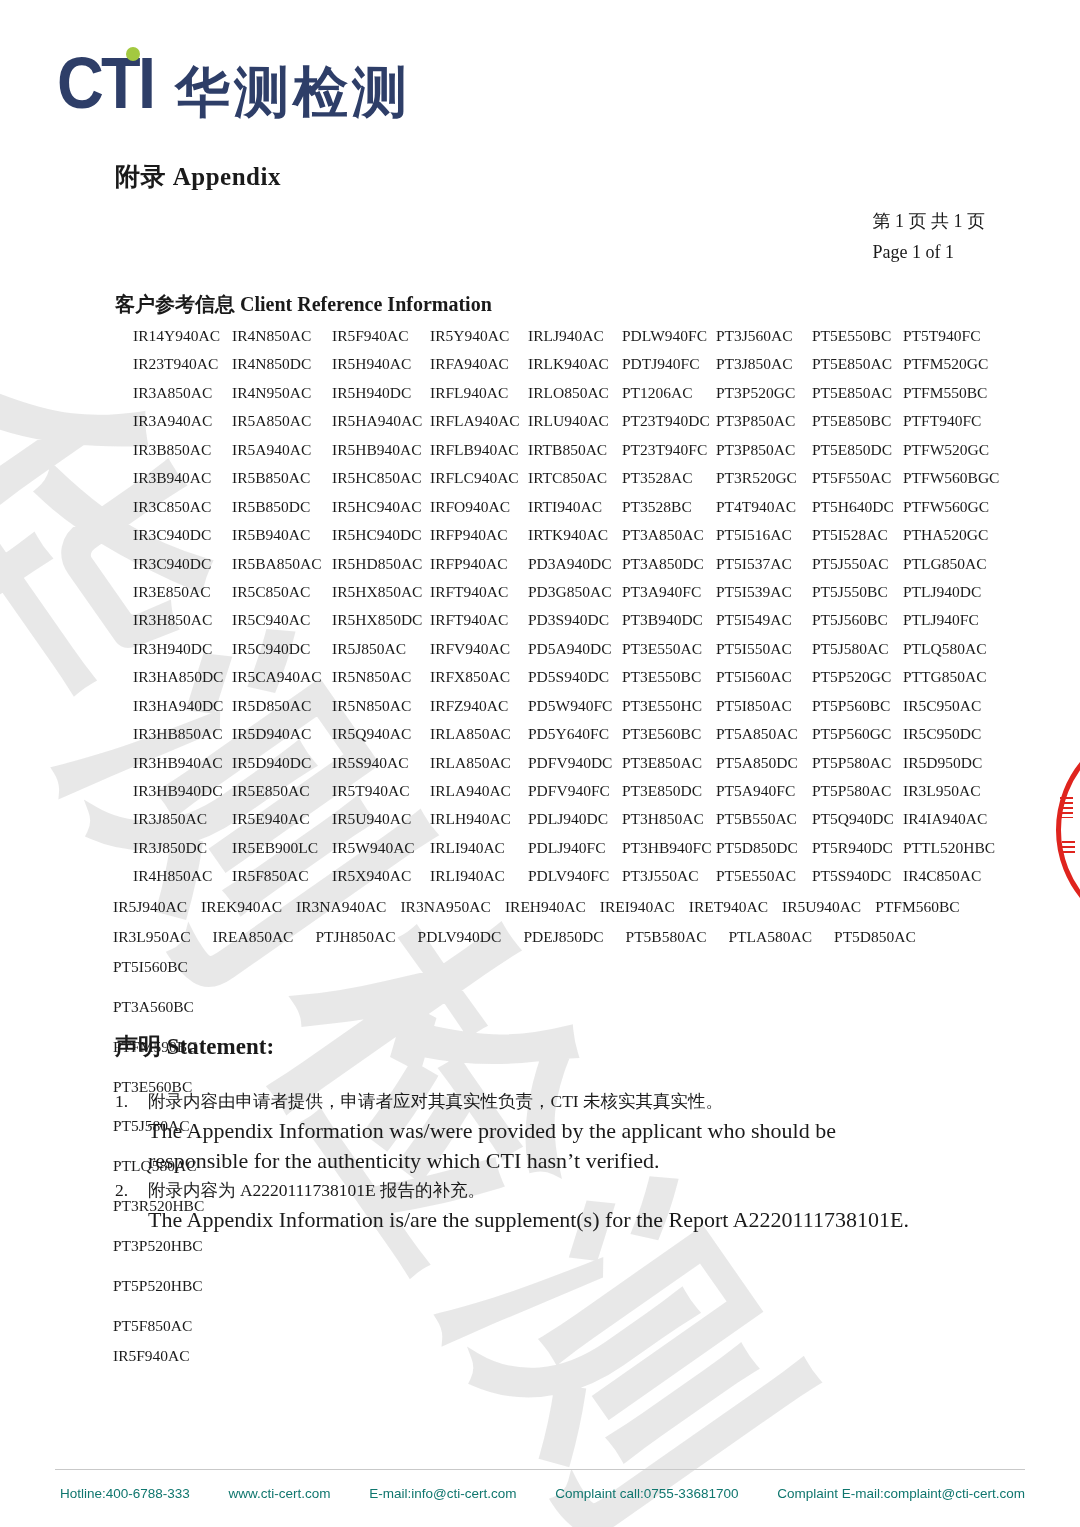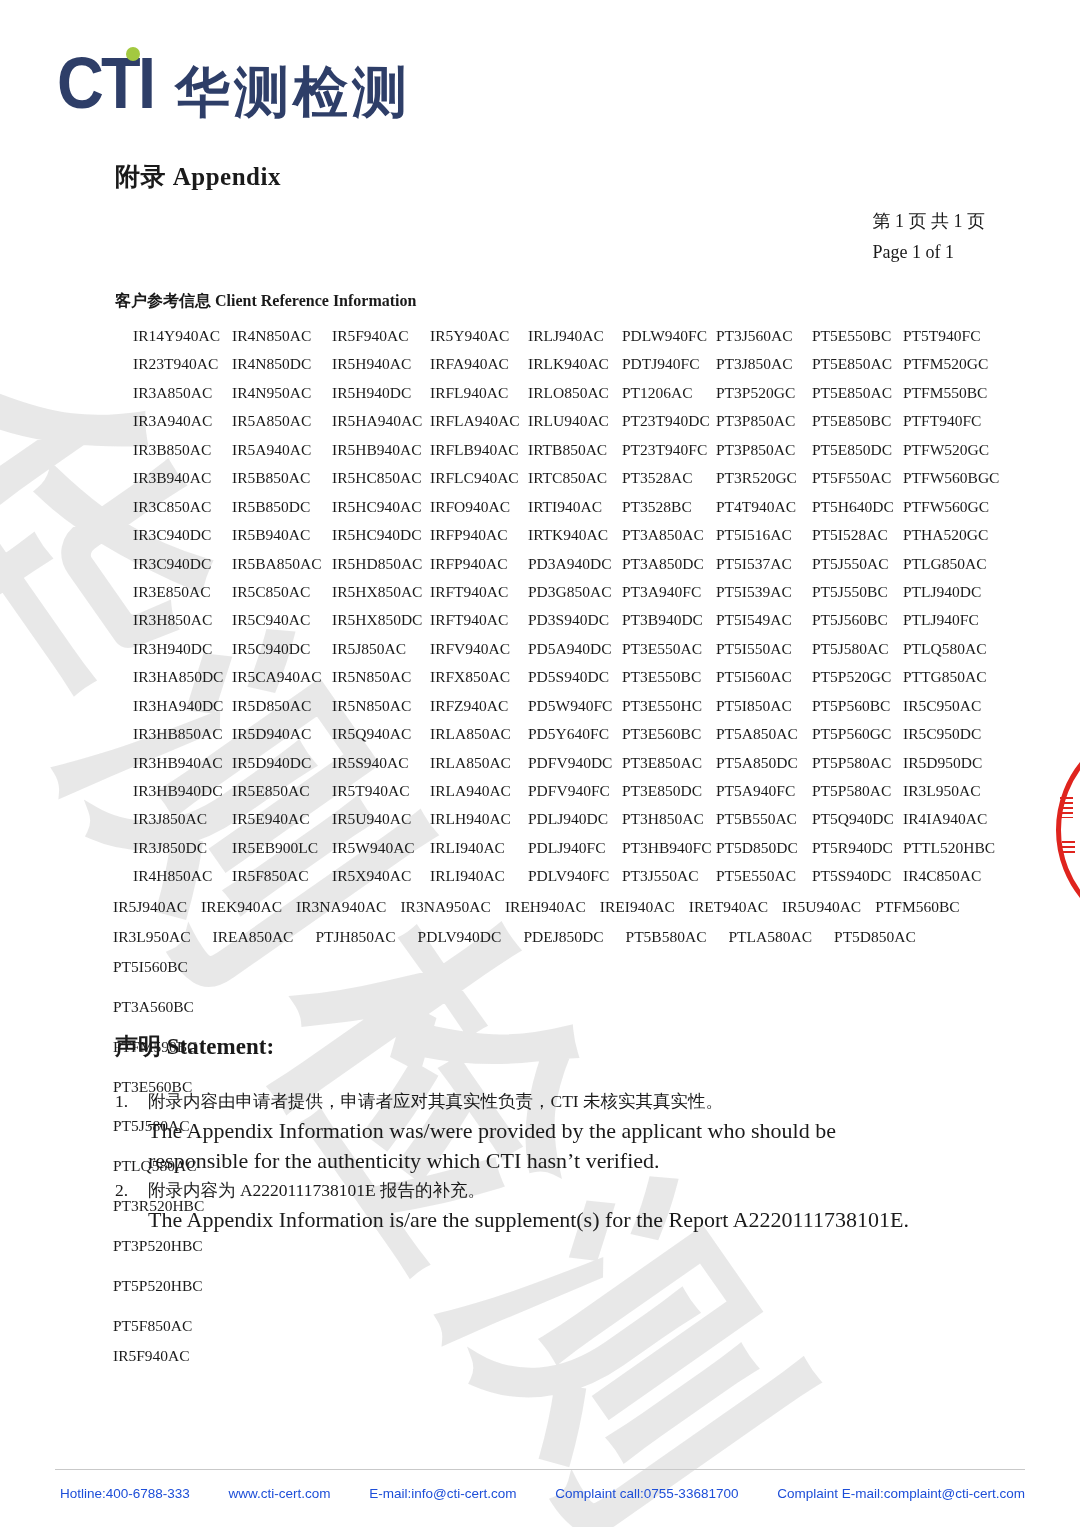--- a/index.html
+++ b/index.html
@@ -37,21 +37,21 @@
     position:absolute; left:115px; top:160px; z-index:2;
     font-weight:bold; font-size:25px; letter-spacing:.5px;
   }
   .page-info {
     position:absolute; right:95px; top:206px; z-index:2; text-align:left;
     font-size:18px; line-height:31px;
   }
   
   .section-title {
     position:absolute; left:115px; top:291px; z-index:2;
-    font-weight:bold; font-size:16px;text-align:center;
+    font-weight:bold; font-size:20px;text-align:center;
   }
   
   .code-grid {
     position:absolute; left:133px; top:322px; z-index:1;
     display:grid;
     grid-template-columns:99px 100px 98px 98px 94px 94px 96px 91px 87px;
     grid-auto-rows:28.45px;
     font-size:15.5px;
   }
   .code-cell { line-height:28.45px; white-space:nowrap; }
@@ -80,21 +80,21 @@
   .stamp-frag.f1 { left:1060px; top:797px; height:21px; }
   .stamp-frag.f2 { left:1062px; top:841px; height:15px; }
   
   .footer-rule {
     position:absolute; left:55px; top:1469px; width:970px; z-index:2;
     border-top:1px solid #c9c9c9;
   }
   .footer {
     position:absolute; left:60px; top:1486px; width:965px; z-index:2;
     display:flex; justify-content:space-between;
-    font-family:"Liberation Sans", sans-serif; font-size:13.5px; color:#1d4ed8;
+    font-family:"Liberation Sans", sans-serif; font-size:13.5px; color:#0f766e;
     white-space:nowrap;
   }
 </style>
 </head>
 <body>
 
 <div class="page">
 
   <div class="watermark">华测检测</div>
 

